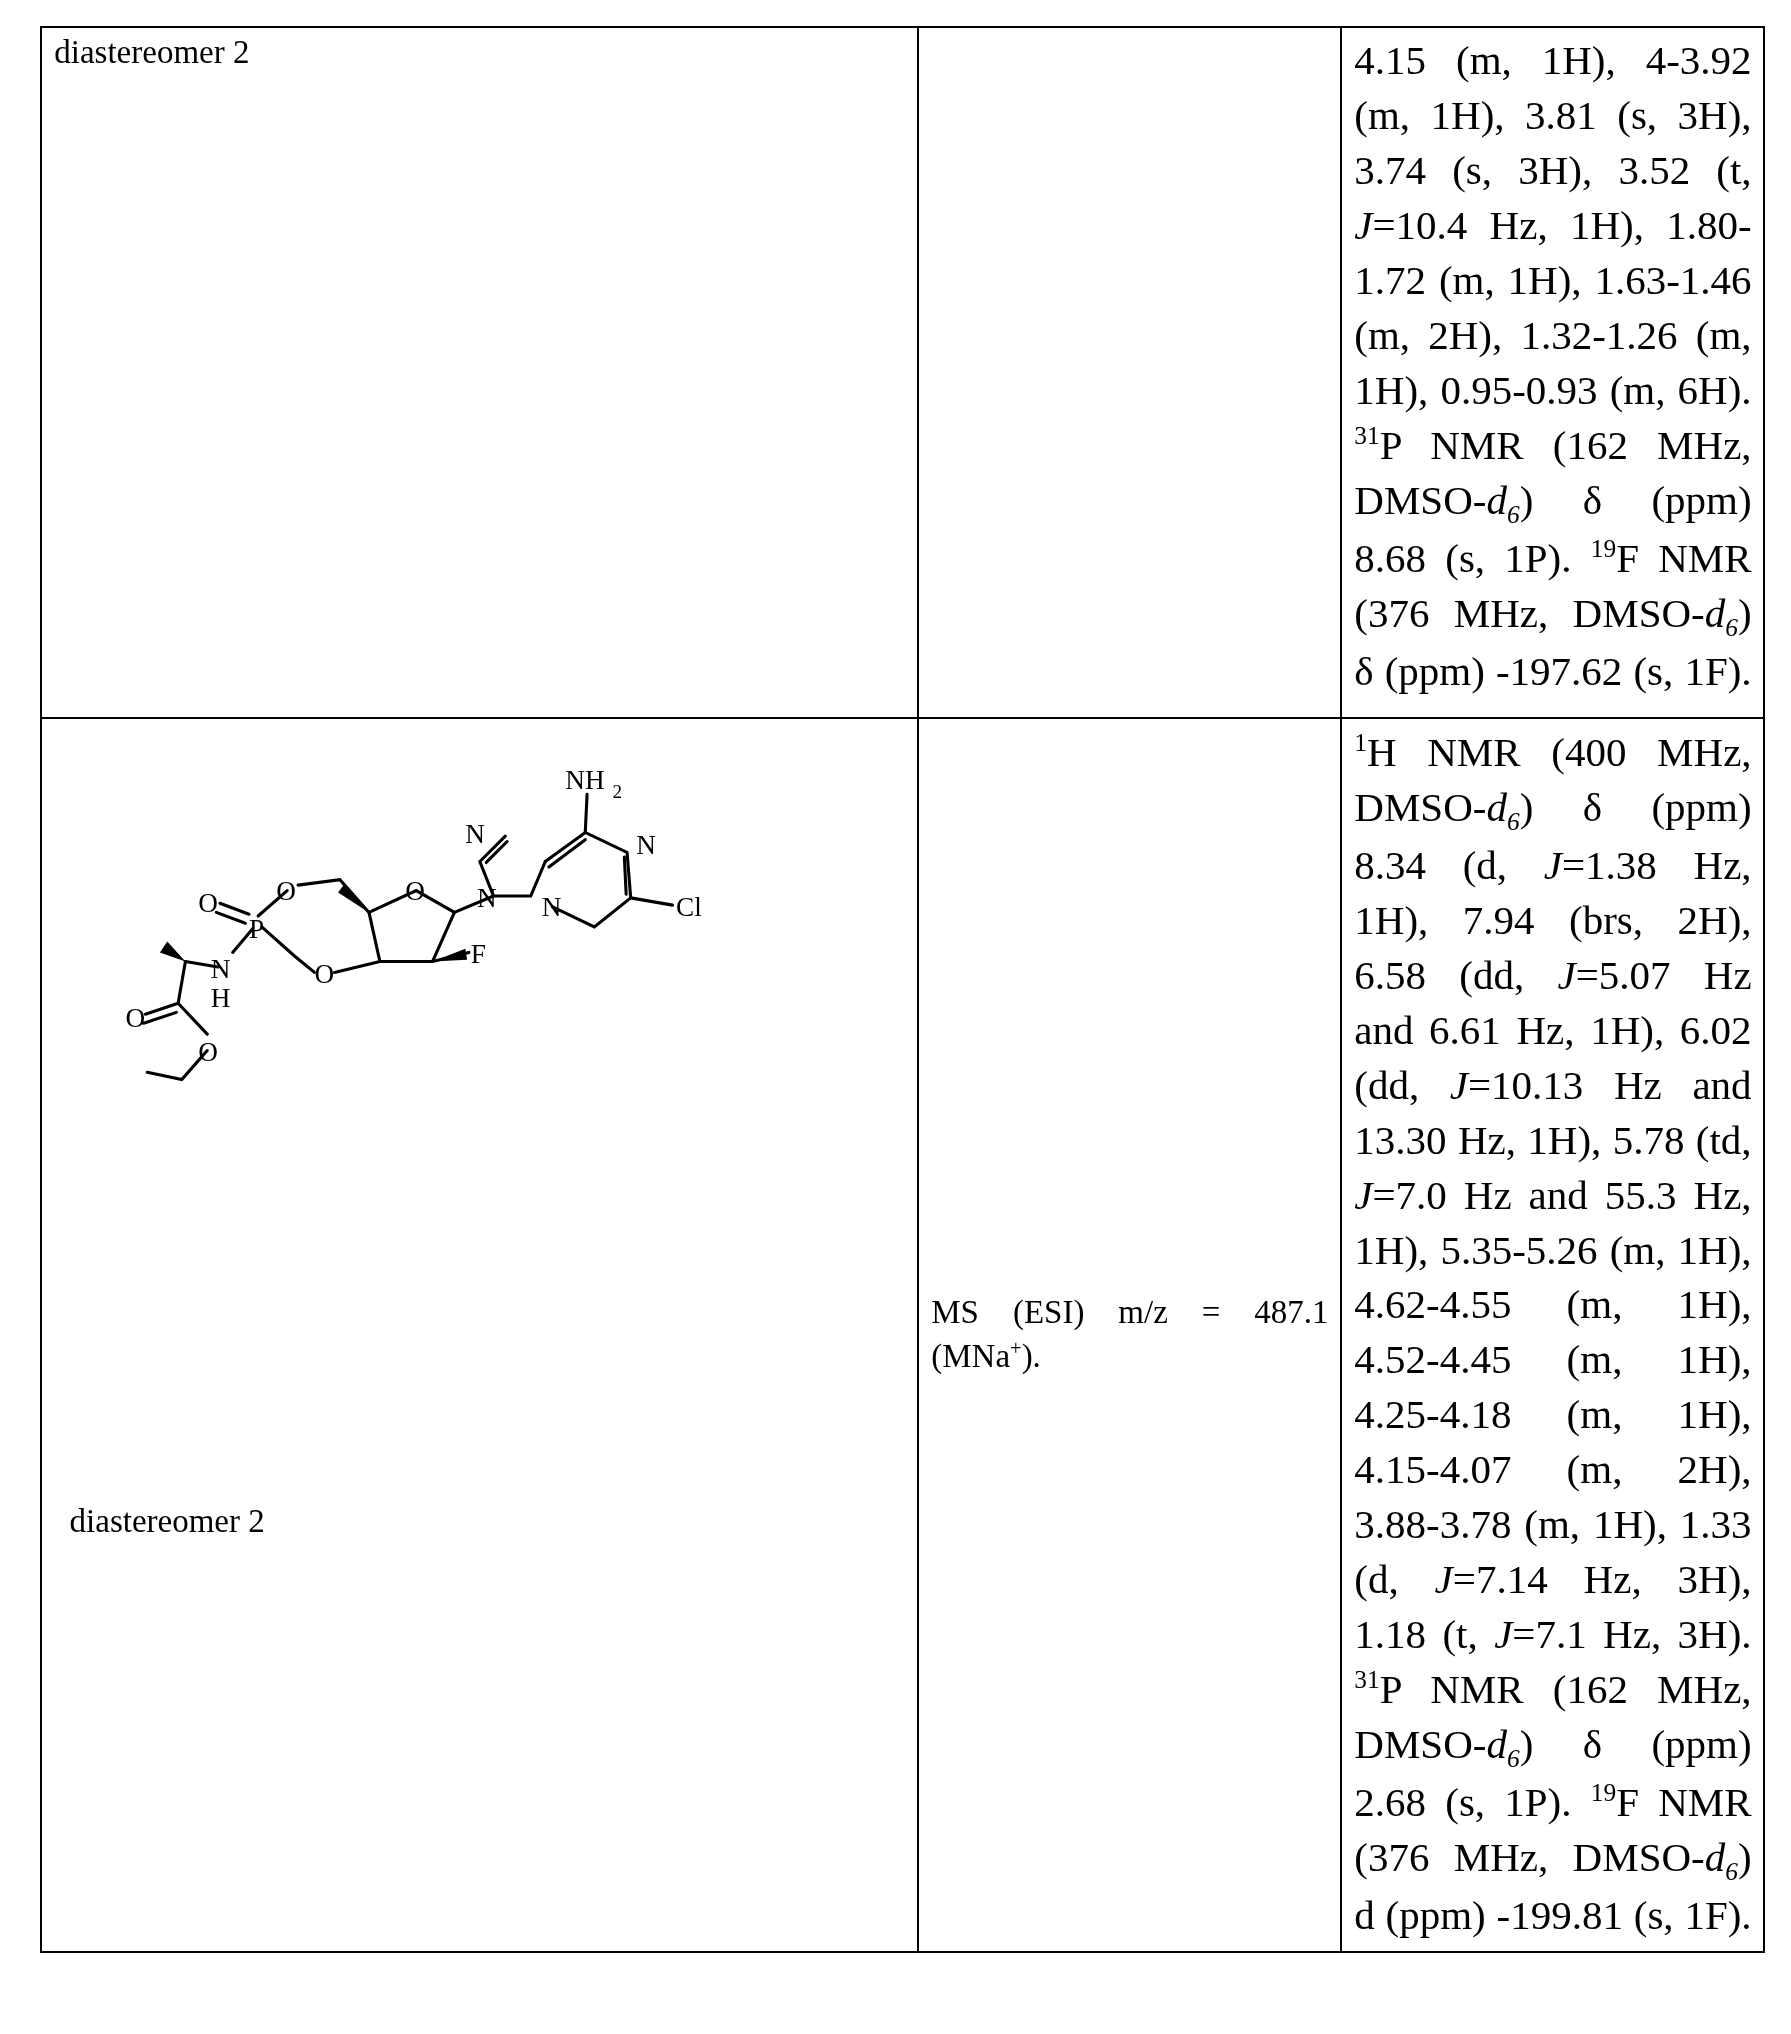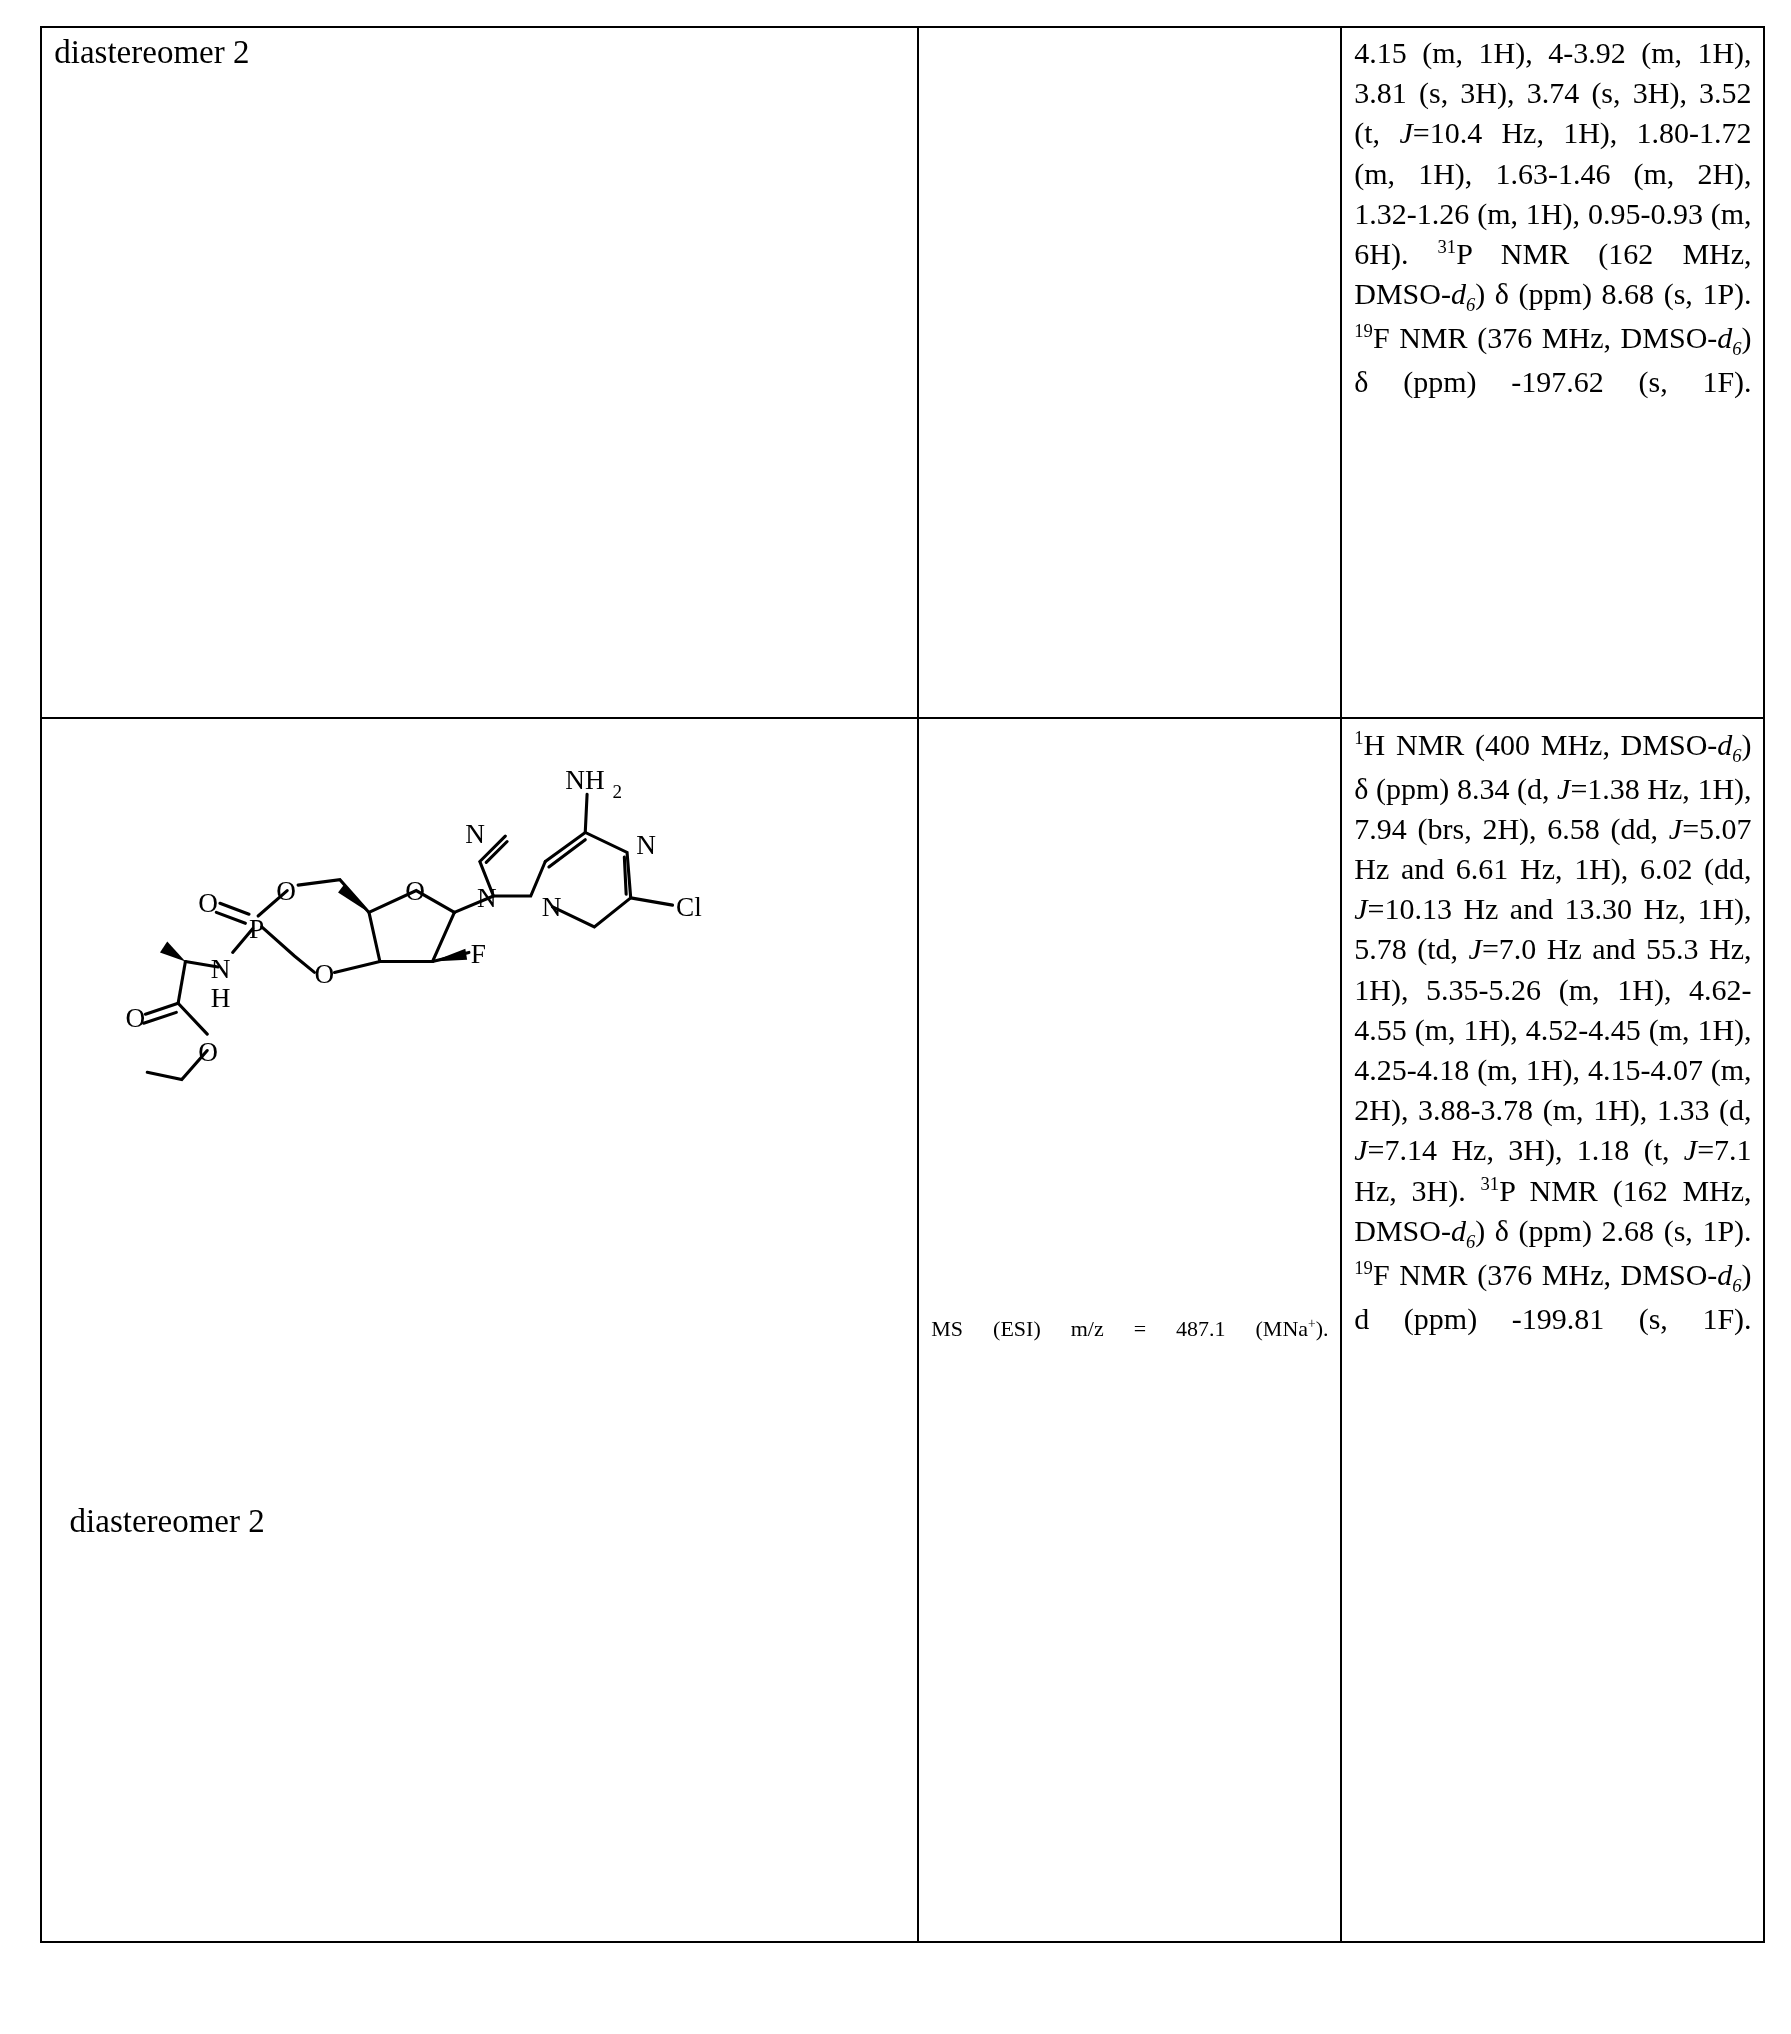--- a/index.html
+++ b/index.html
@@ -52,28 +52,28 @@
   .struct-label {
     position: absolute;
     left: 7.3px;
     bottom: 391px;
     font-size: 33px;
   }
   .ms-cell {
     vertical-align: middle !important;
   }
   .ms-text {
-    font-size: 22px;
+    font-size: 33px;
     line-height: 1.35;
     text-align: justify;
     text-align-last: justify;
     hyphens: none;
   }
   .nmr-text {
-    font-size: 30px;
+    font-size: 41px;
     line-height: 1.34;
     text-align: justify;
     text-align-last: justify;
     font-family: Liberation Serif, serif;
   }
   .nmr-text .lastline {
     text-align-last: left;
   }
   sup { font-size: 0.62em; vertical-align: super; line-height: 0; }
   .ital { font-style: italic; }

